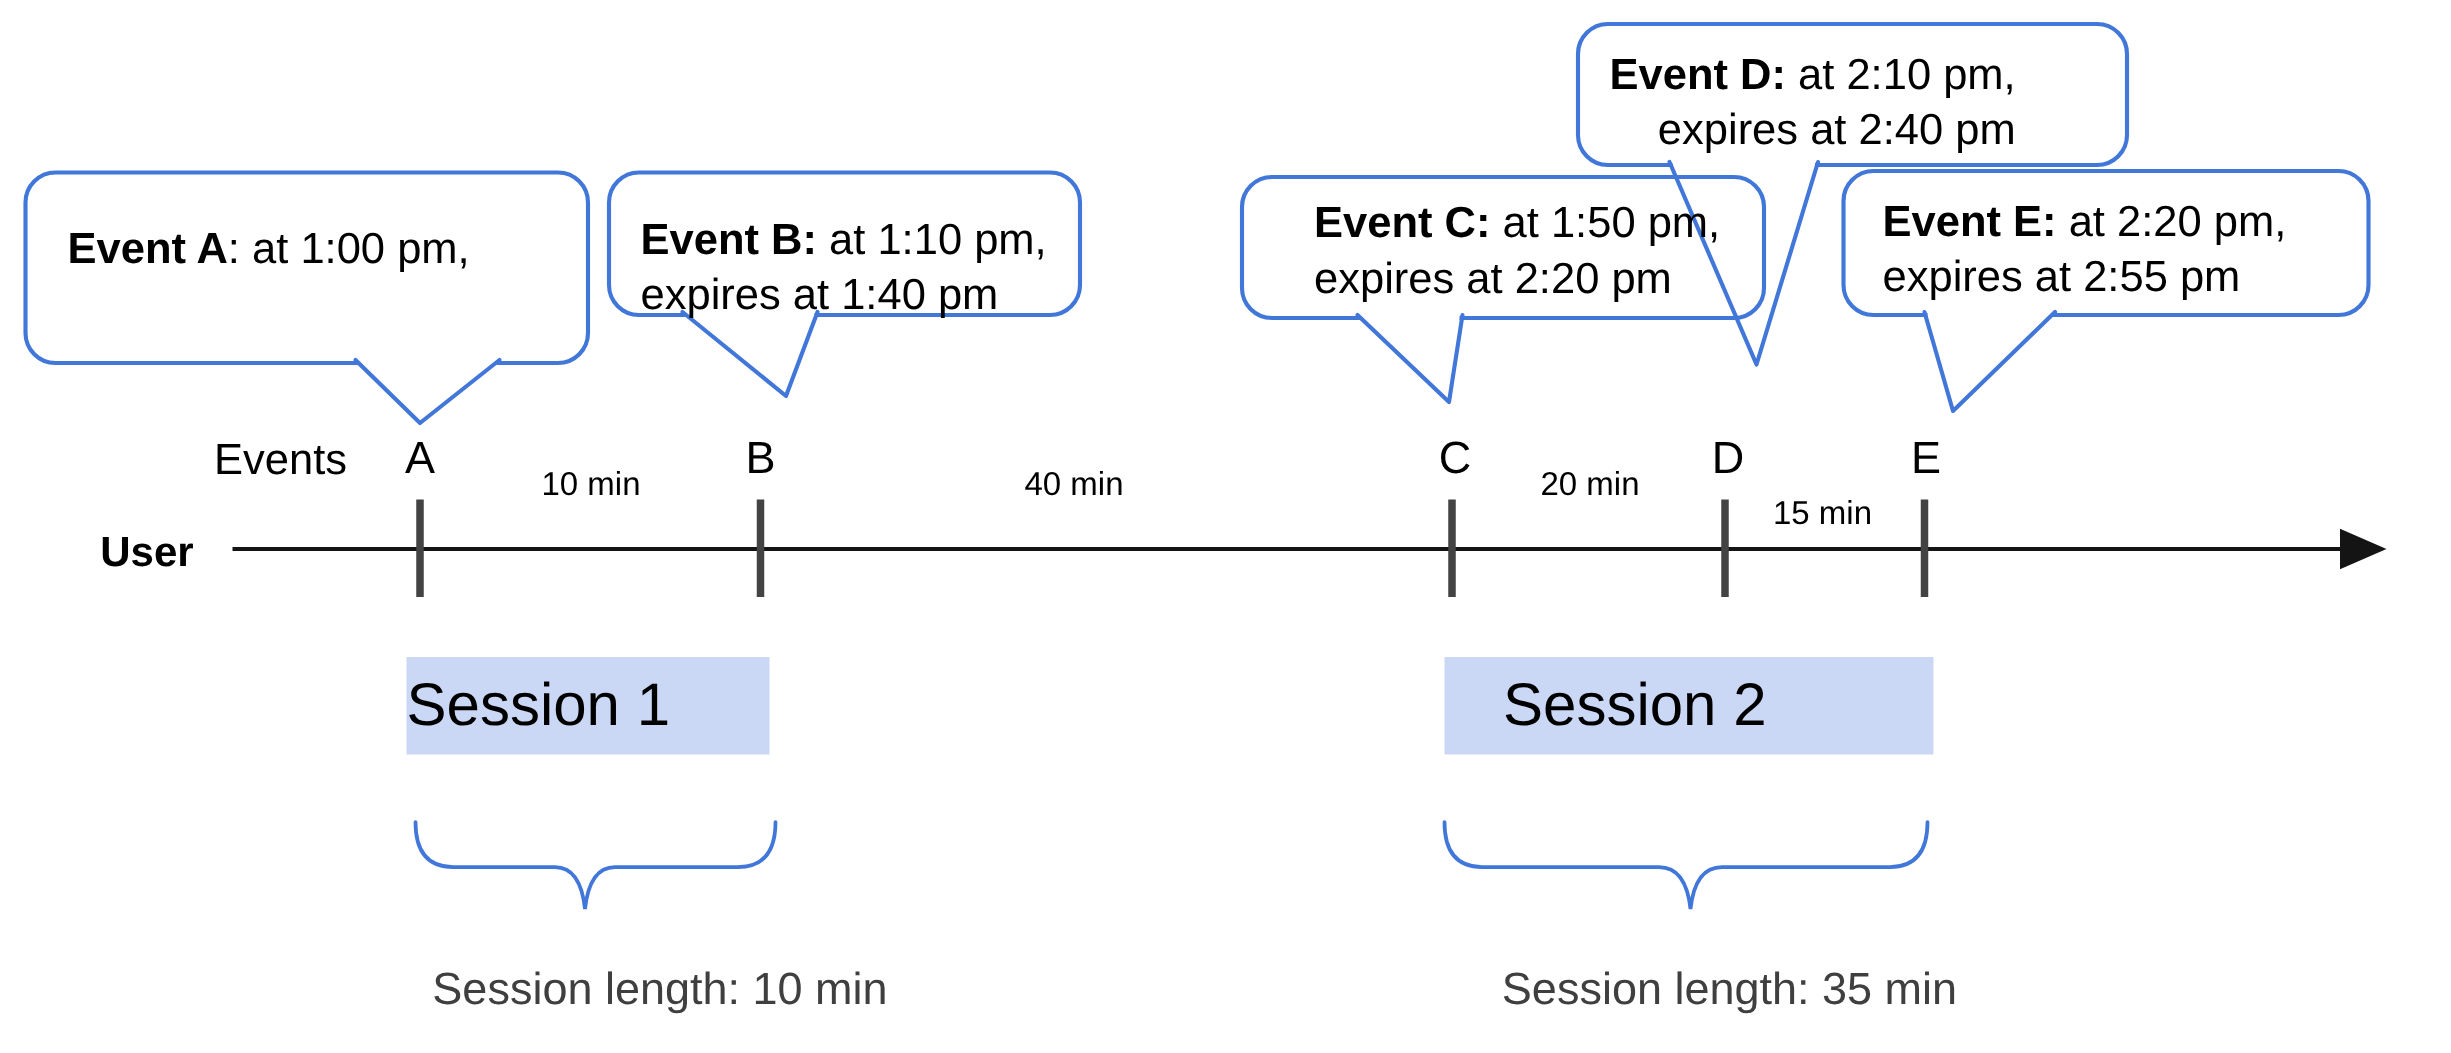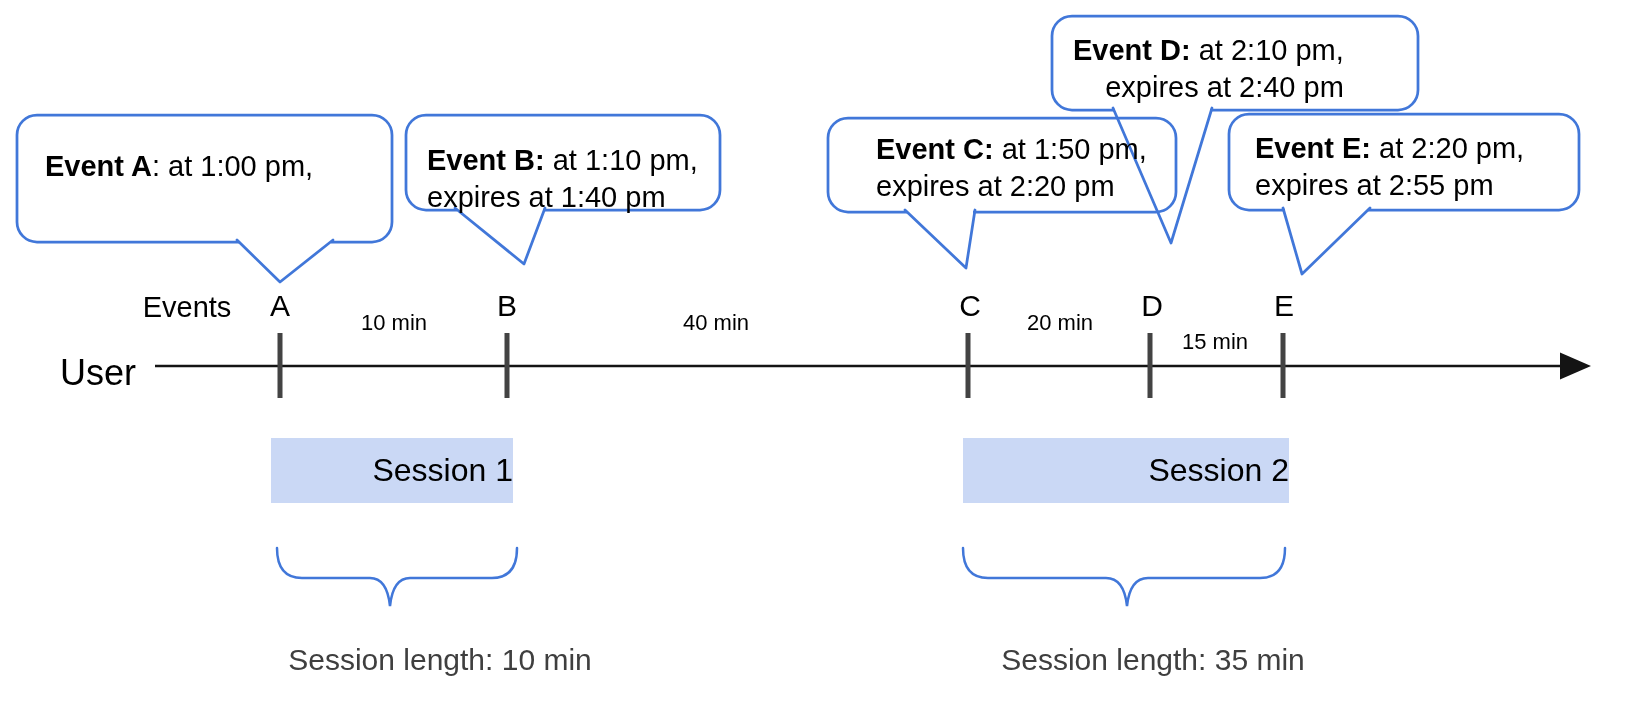--- a/index.html
+++ b/index.html
@@ -9,24 +9,24 @@
     background:#fff;
     font-family:"Liberation Sans", sans-serif;
     color:#000;
     overflow:hidden;
   }
   .shapes{position:absolute;left:0;top:0;}
   .txt{position:absolute;white-space:nowrap;}
   .bubble-text{font-size:29px;line-height:37px;color:#000;}
   .bubble-text .b{font-weight:700;}
   .row-label{font-size:29px;}
-  .user-label{font-size:36px;}
+  .user-label{font-size:28px;font-weight:bold;}
   .tick-letter{font-size:30px;text-align:center;width:60px;}
   .gap-label{font-size:22px;text-align:center;width:160px;}
-  .session-label{font-size:32px;text-align:right;}
+  .session-label{font-size:40px;text-align:left;}
   .length-label{font-size:30px;text-align:center;width:500px;color:#3f3f3f;}
   .center{text-align:center;}
 </style>
 </head>
 <body>
 
 <div class="stage">
 
   <svg class="shapes" width="1634" height="702" viewBox="0 0 1634 702">
 
@@ -112,18 +112,18 @@
   <div class="txt tick-letter" style="left:940px;top:289px;">C</div>
   <div class="txt tick-letter" style="left:1122px;top:289px;">D</div>
   <div class="txt tick-letter" style="left:1254px;top:289px;">E</div>
 
   <div class="txt gap-label" style="left:314px;top:310px;">10 min</div>
   <div class="txt gap-label" style="left:636px;top:310px;">40 min</div>
   <div class="txt gap-label" style="left:980px;top:310px;">20 min</div>
   <div class="txt gap-label" style="left:1135px;top:310px;margin-top:19px;">15 min</div>
 
   <div class="txt session-label" style="left:271px;top:438px;width:242px;line-height:65px;">Session 1</div>
-  <div class="txt session-label" style="left:963px;top:438px;width:326px;line-height:65px;">Session 2</div>
+  <div class="txt session-label" style="left:963px;top:438px;width:326px;line-height:65px;padding-left:39px;">Session 2</div>
 
   <div class="txt length-label" style="left:190px;top:643px;">Session length: 10 min</div>
   <div class="txt length-label" style="left:903px;top:643px;">Session length: 35 min</div>
 
 </div>
 
 </body></html>

